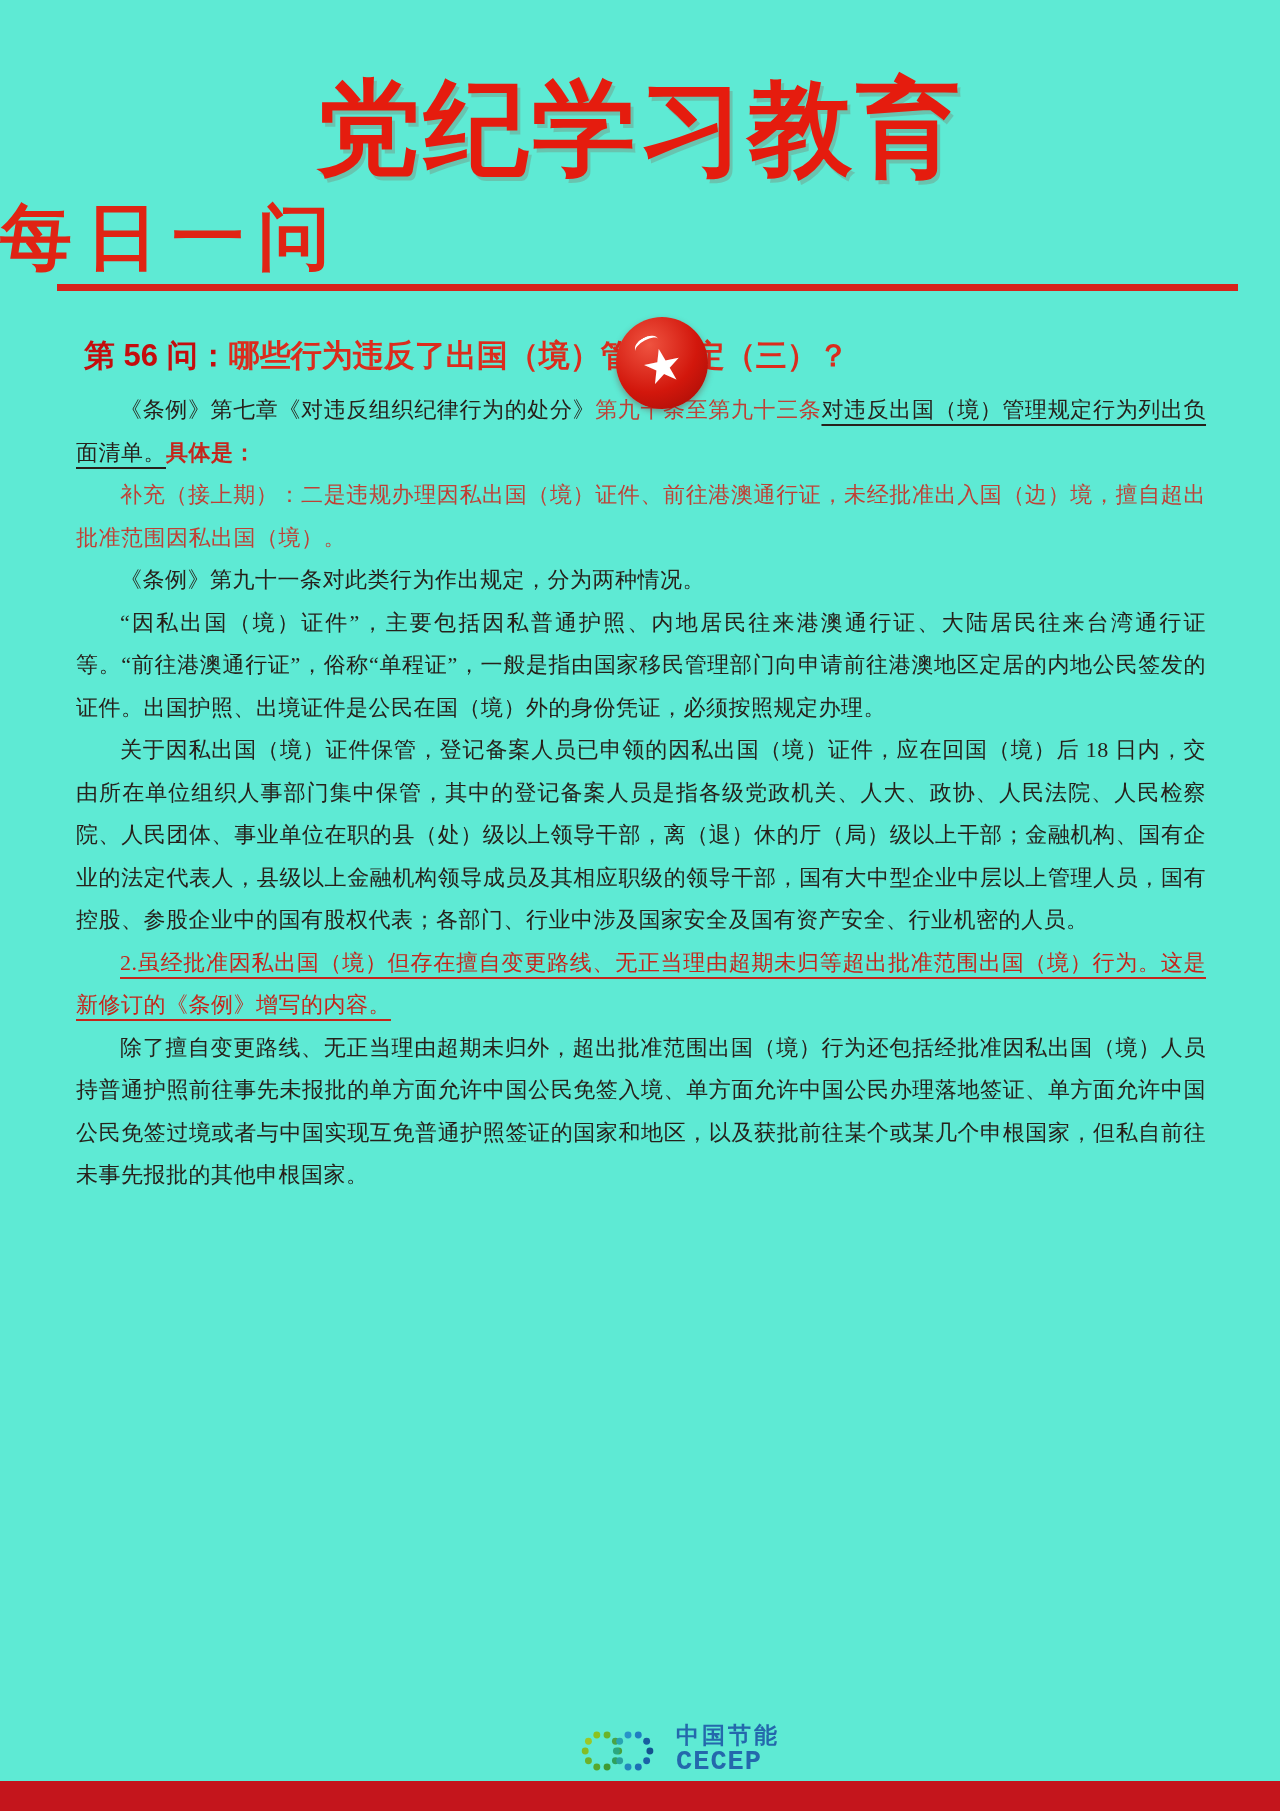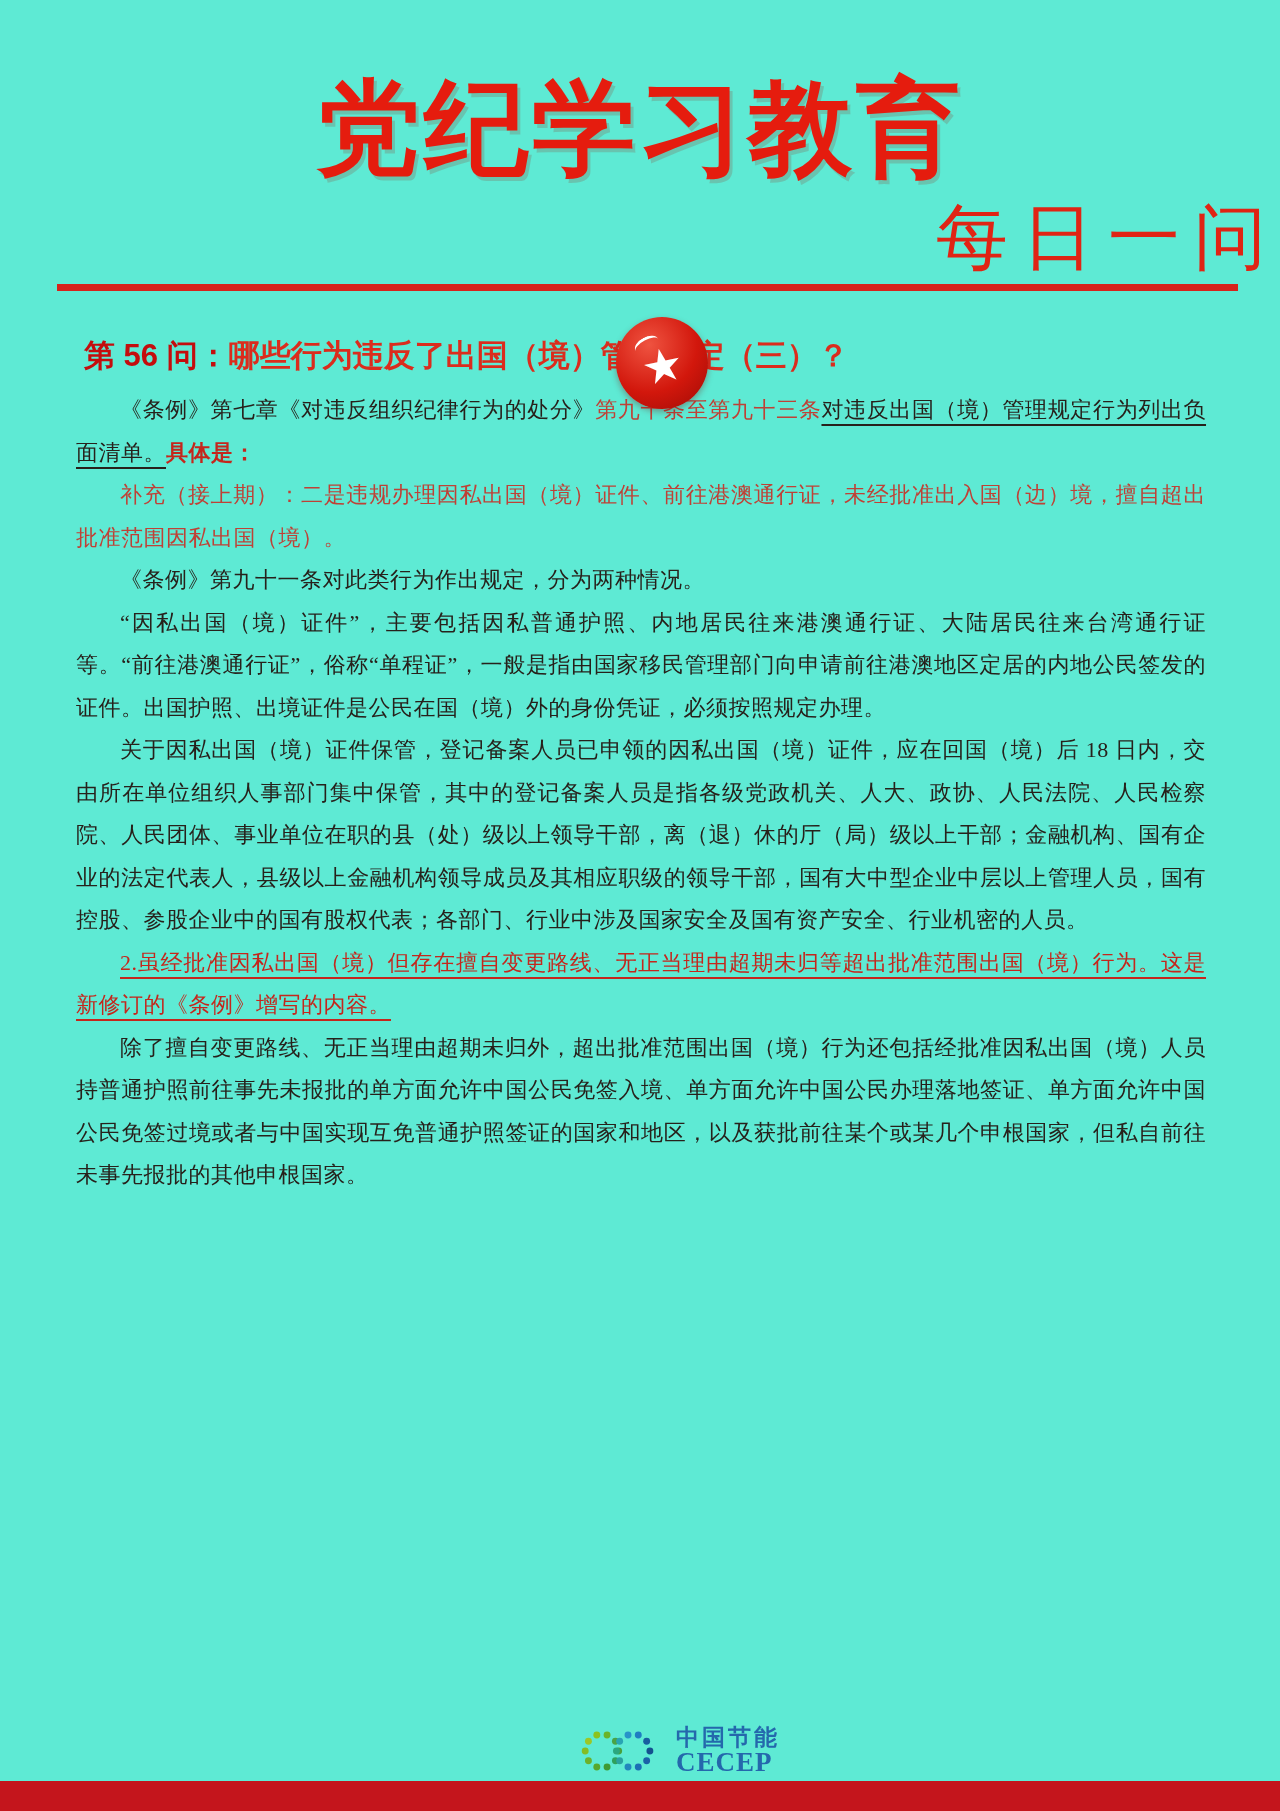--- a/index.html
+++ b/index.html
@@ -11,23 +11,23 @@
   }
   
   .title {
     margin-top:70px; text-align:center;
     font-family:"Liberation Sans","DejaVu Sans",sans-serif;
     font-weight:bold; font-size:104px; line-height:1.12;
     color:#e51c0e; letter-spacing:4px;
     text-shadow:3px 4px 0 rgba(150,25,10,0.18);
   }
   .subtitle {
-    margin-top:14px; text-align:right;
+    margin-top:14px; text-align:left;
     font-family:"Liberation Sans","DejaVu Sans",sans-serif;
-    font-weight:normal; font-size:72px; line-height:1.05;
+    font-weight:bold; font-size:72px; line-height:1.05;
     color:#e02414; letter-spacing:14px;
   }
   .org-row {
     display:flex; justify-content:space-between; align-items:flex-end;
     margin:26px 84px 0 106px;
     font-family:"Liberation Sans","DejaVu Sans",sans-serif;
     font-weight:bold; font-size:45px; color:#d01811; line-height:1.0;
   }
   .rule {
     height:7px; background:#d6231b; margin:8px 42px 0 57px;
@@ -66,21 +66,21 @@
   .t-red   { color:#bf4136; }
   .t-red-strong { color:#c5261c; }
   .b { font-weight:bold; }
   .u { text-decoration:underline; text-underline-offset:7px; text-decoration-thickness:2px; }
   
   .logo {
     position:absolute; top:1722px; left:578px;
     display:flex; align-items:center; gap:10px;
   }
   .logo-text {
-    font-family:Liberation Serif, serif;
+    font-family:Liberation Mono, monospace;
     font-weight:bold; color:#2468ac; line-height:1.02;
   }
   .logo-cn { font-size:23px; letter-spacing:3px; }
   .logo-en { font-size:27px; letter-spacing:1px; }
   .bottom-bar {
     position:absolute; left:0; bottom:0; width:100%; height:30px;
     background:#c4151c;
   }
 </style>
 </head>

